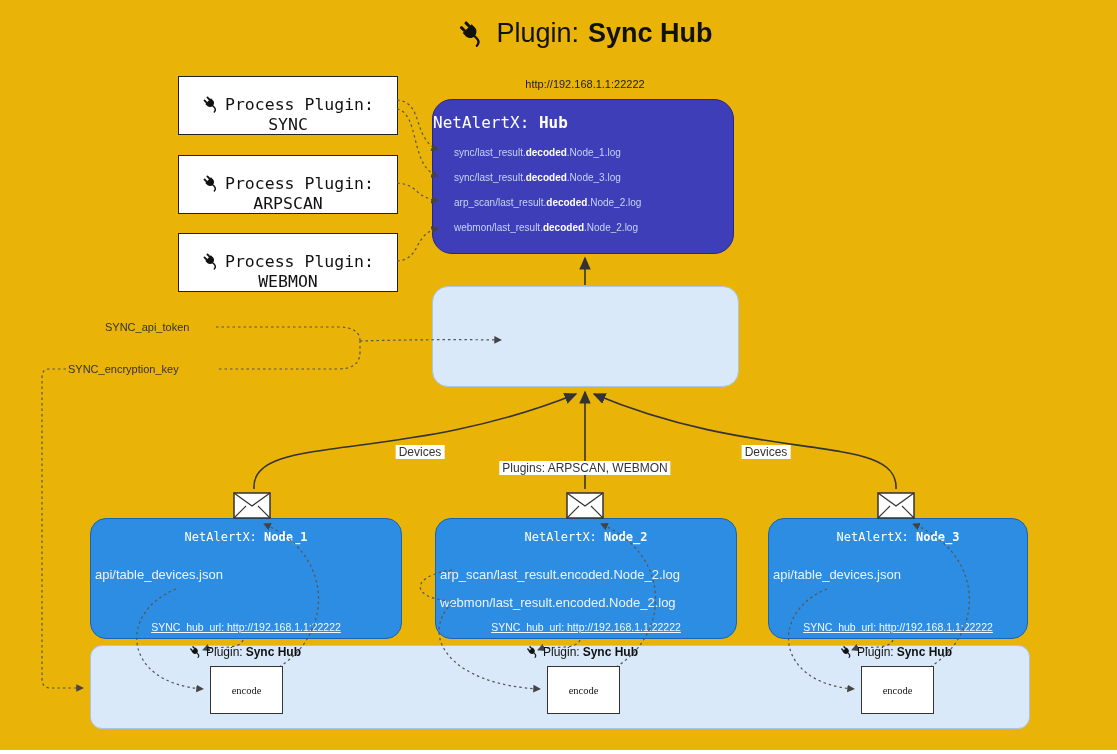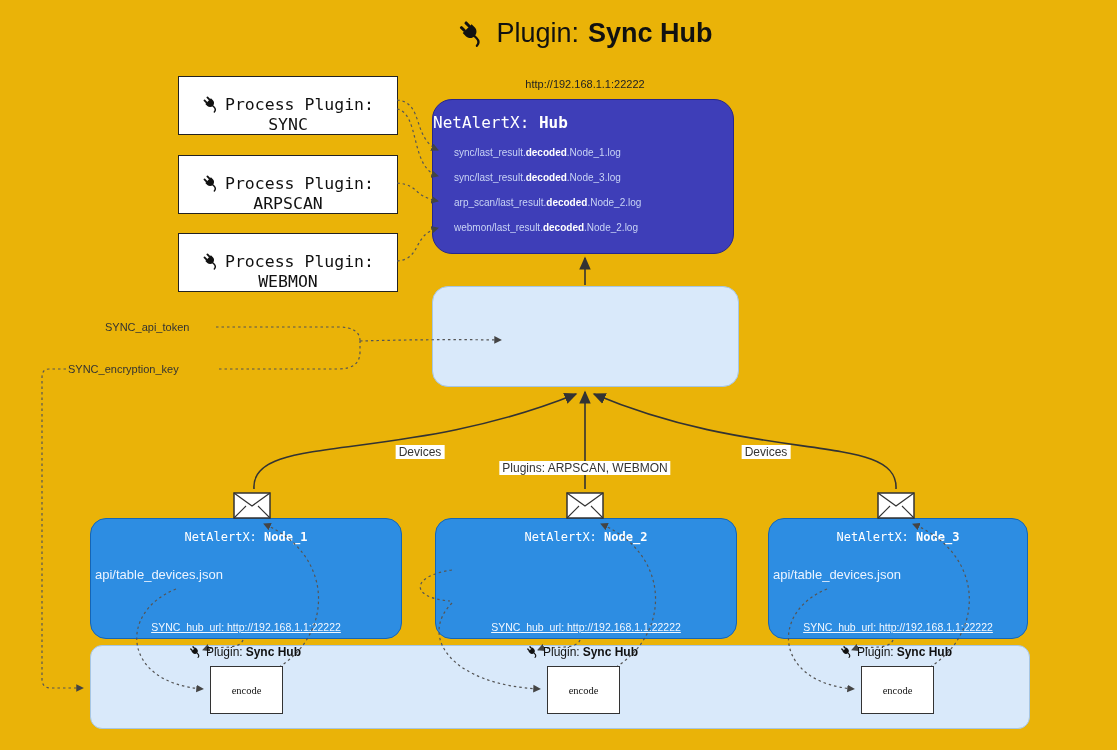--- a/index.html
+++ b/index.html
@@ -140,20 +140,24 @@
       <div>api/table_devices.json</div>
     </div>
     <div class="node-footer">SYNC_hub_url: http://192.168.1.1:22222</div>
   </div>
 
   <div class="abs node" style="left:435px;width:300px">
     <div class="node-title mono">
       <span>NetAlertX:</span>
       <b>Node_2</b>
     </div>
+    <div class="node-lines">
+      <div>arp_scan/last_result.encoded.Node_2.log</div>
+      <div>webmon/last_result.encoded.Node_2.log</div>
+    </div>
     <div class="node-footer">SYNC_hub_url: http://192.168.1.1:22222</div>
   </div>
 
   <div class="abs node" style="left:768px;width:258px">
     <div class="node-title mono">
       <span>NetAlertX:</span>
       <b>Node_3</b>
     </div>
     <div class="node-lines">
       <div>api/table_devices.json</div>

